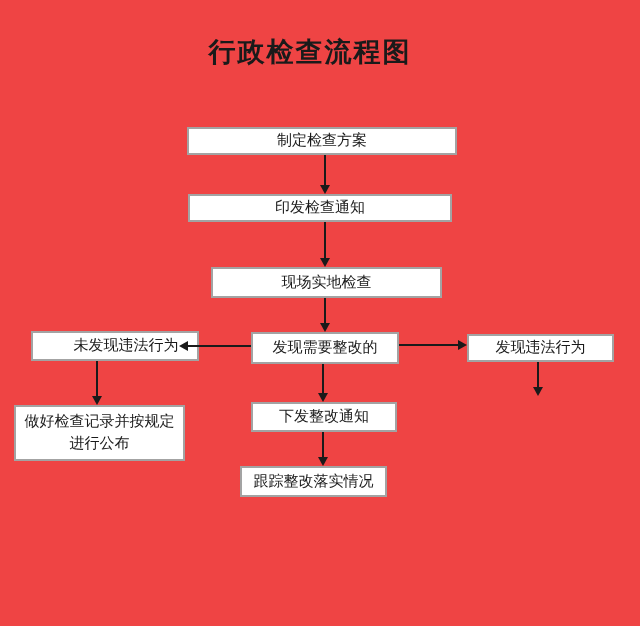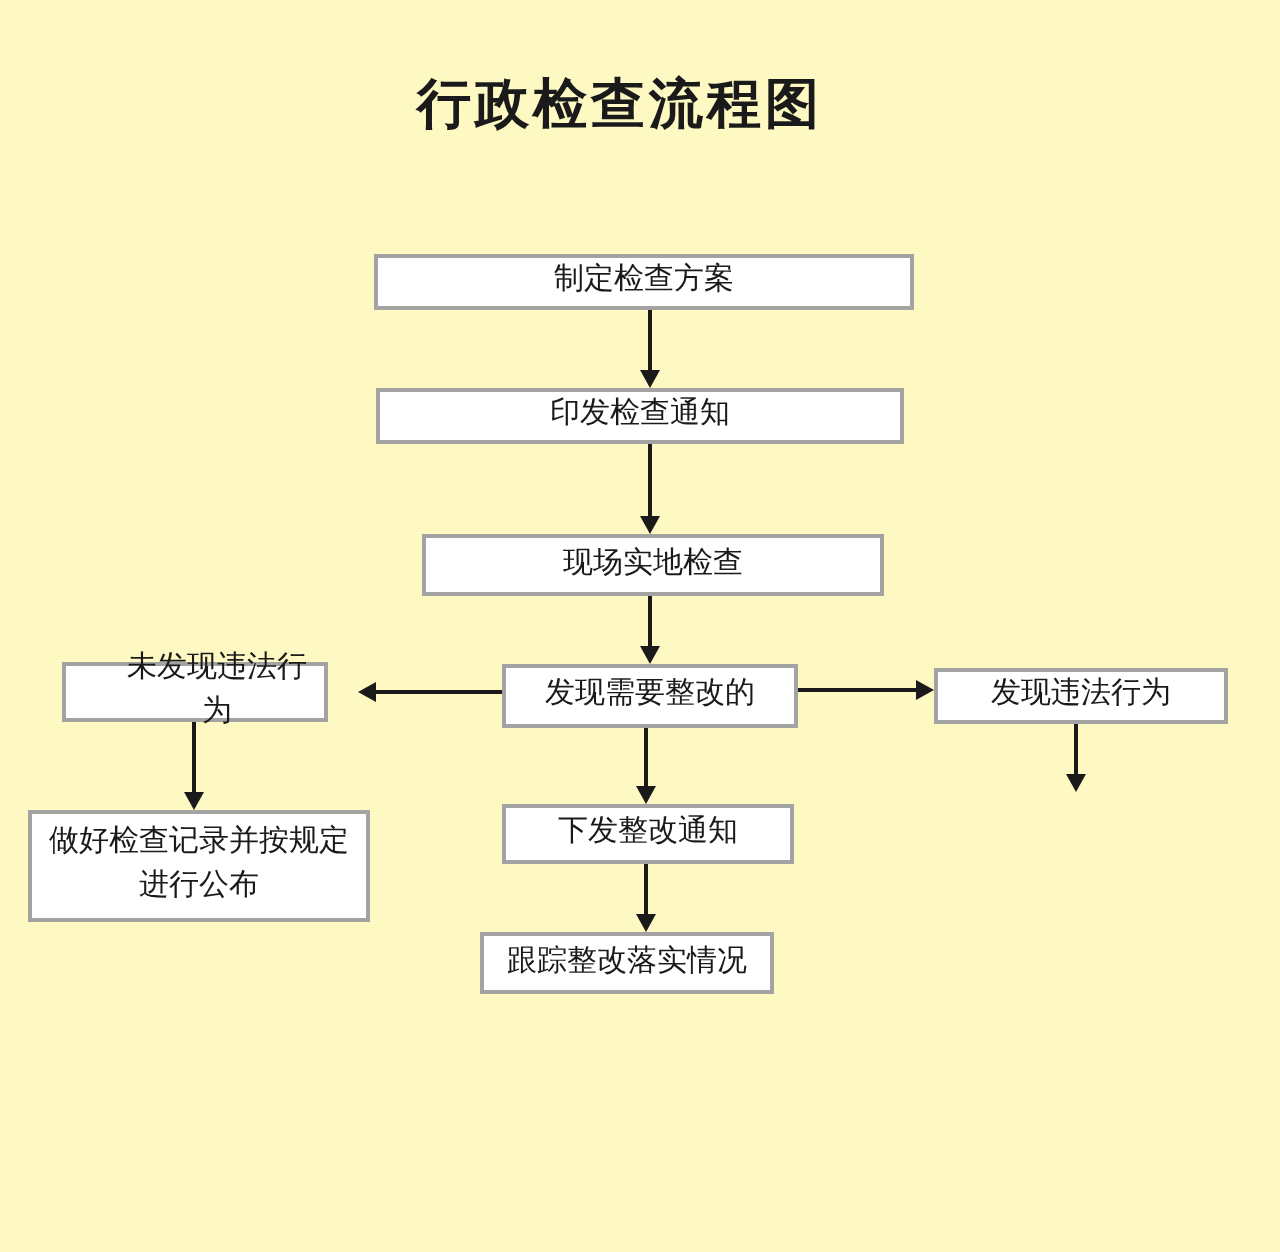--- a/index.html
+++ b/index.html
@@ -4,21 +4,21 @@
 <style>
   html, body {
     margin: 0;
     padding: 0;
     background: #ffffff;
   }
   #canvas {
     position: relative;
     width: 640px;
     height: 626px;
-    background: #fef9c3;
+    background: #ef4444;
     overflow: hidden;
     font-family: "Liberation Serif", serif;
     color: #1a1a1a;
   }
   .title {
     position: absolute;
     top: 34px;
     left: 0;
     width: 620px;
     text-align: center;
@@ -101,21 +101,21 @@
   <div class="title">行政检查流程图</div>
 
   <div class="node" style="left:187px; top:127px; width:270px; height:28px;">制定检查方案</div>
 
   <div class="node" style="left:188px; top:194px; width:264px; height:28px;">印发检查通知</div>
 
   <div class="node" style="left:211px; top:267px; width:231px; height:31px;">现场实地检查</div>
 
   <div class="node" style="left:251px; top:332px; width:148px; height:32px;">发现需要整改的</div>
 
-  <div class="node" style="left:31px; top:331px; width:133px; height:30px;padding-left:24px;">未发现违法行为</div>
+  <div class="node" style="left:31px; top:331px; width:168px; height:30px;padding-left:24px;">未发现违法行为</div>
 
   <div class="node" style="left:467px; top:334px; width:147px; height:28px;">发现违法行为</div>
 
   <div class="node" style="left:251px; top:402px; width:146px; height:30px;">下发整改通知</div>
 
   <div class="node" style="left:14px; top:405px; width:171px; height:56px;">做好检查记录并按规定进行公布</div>
 
 
   <div class="node" style="left:240px; top:466px; width:147px; height:31px;font-family:Liberation Serif, serif;">跟踪整改落实情况</div>
 

